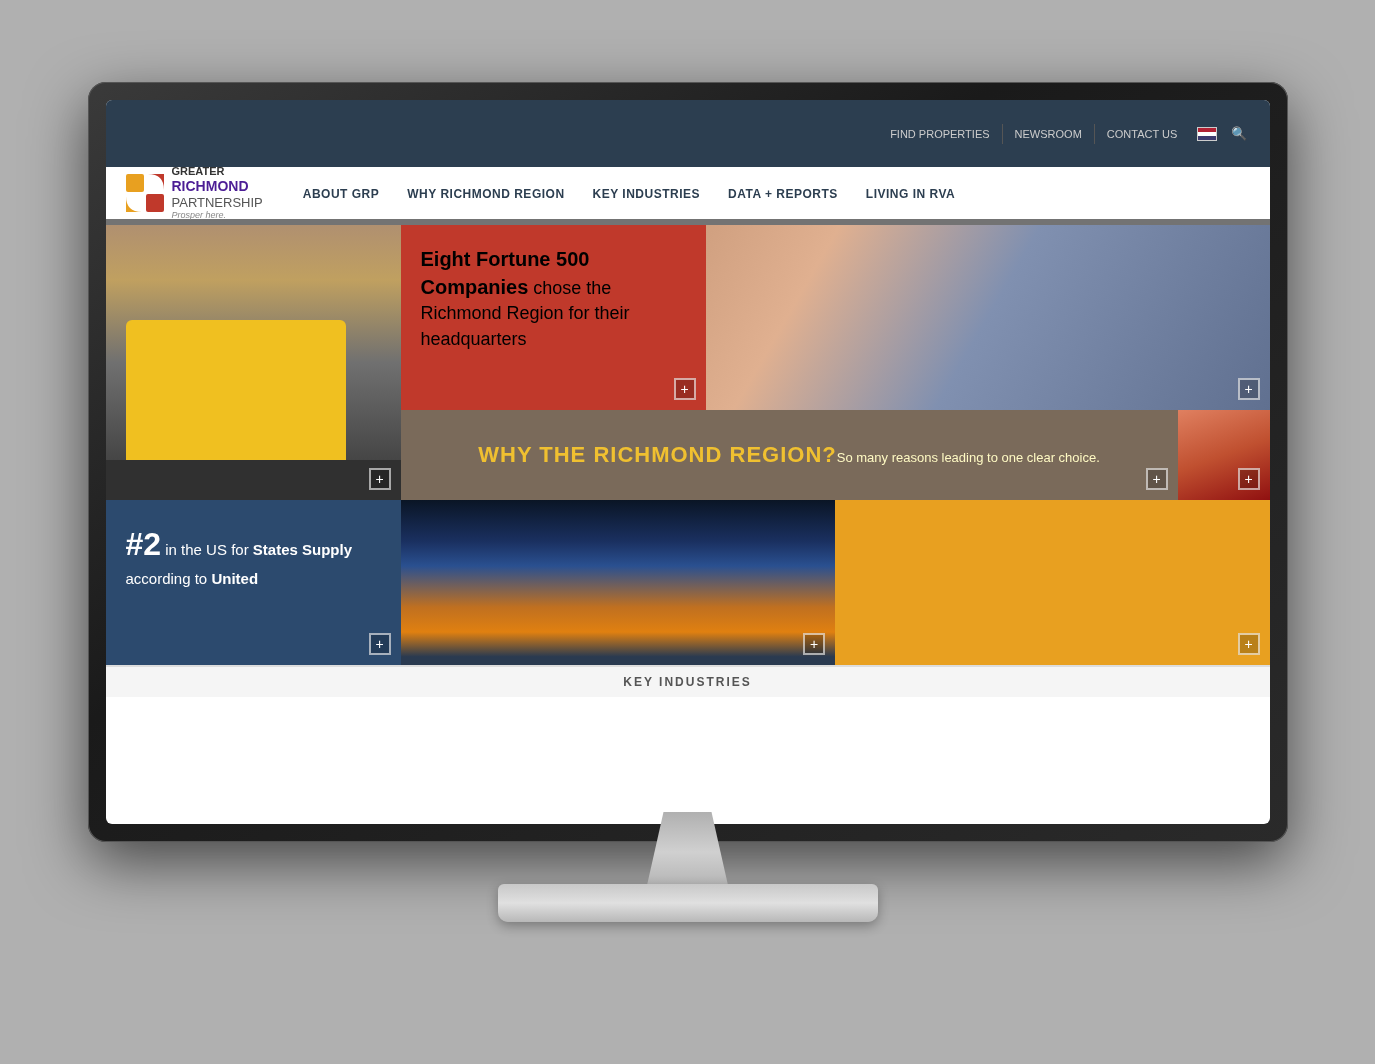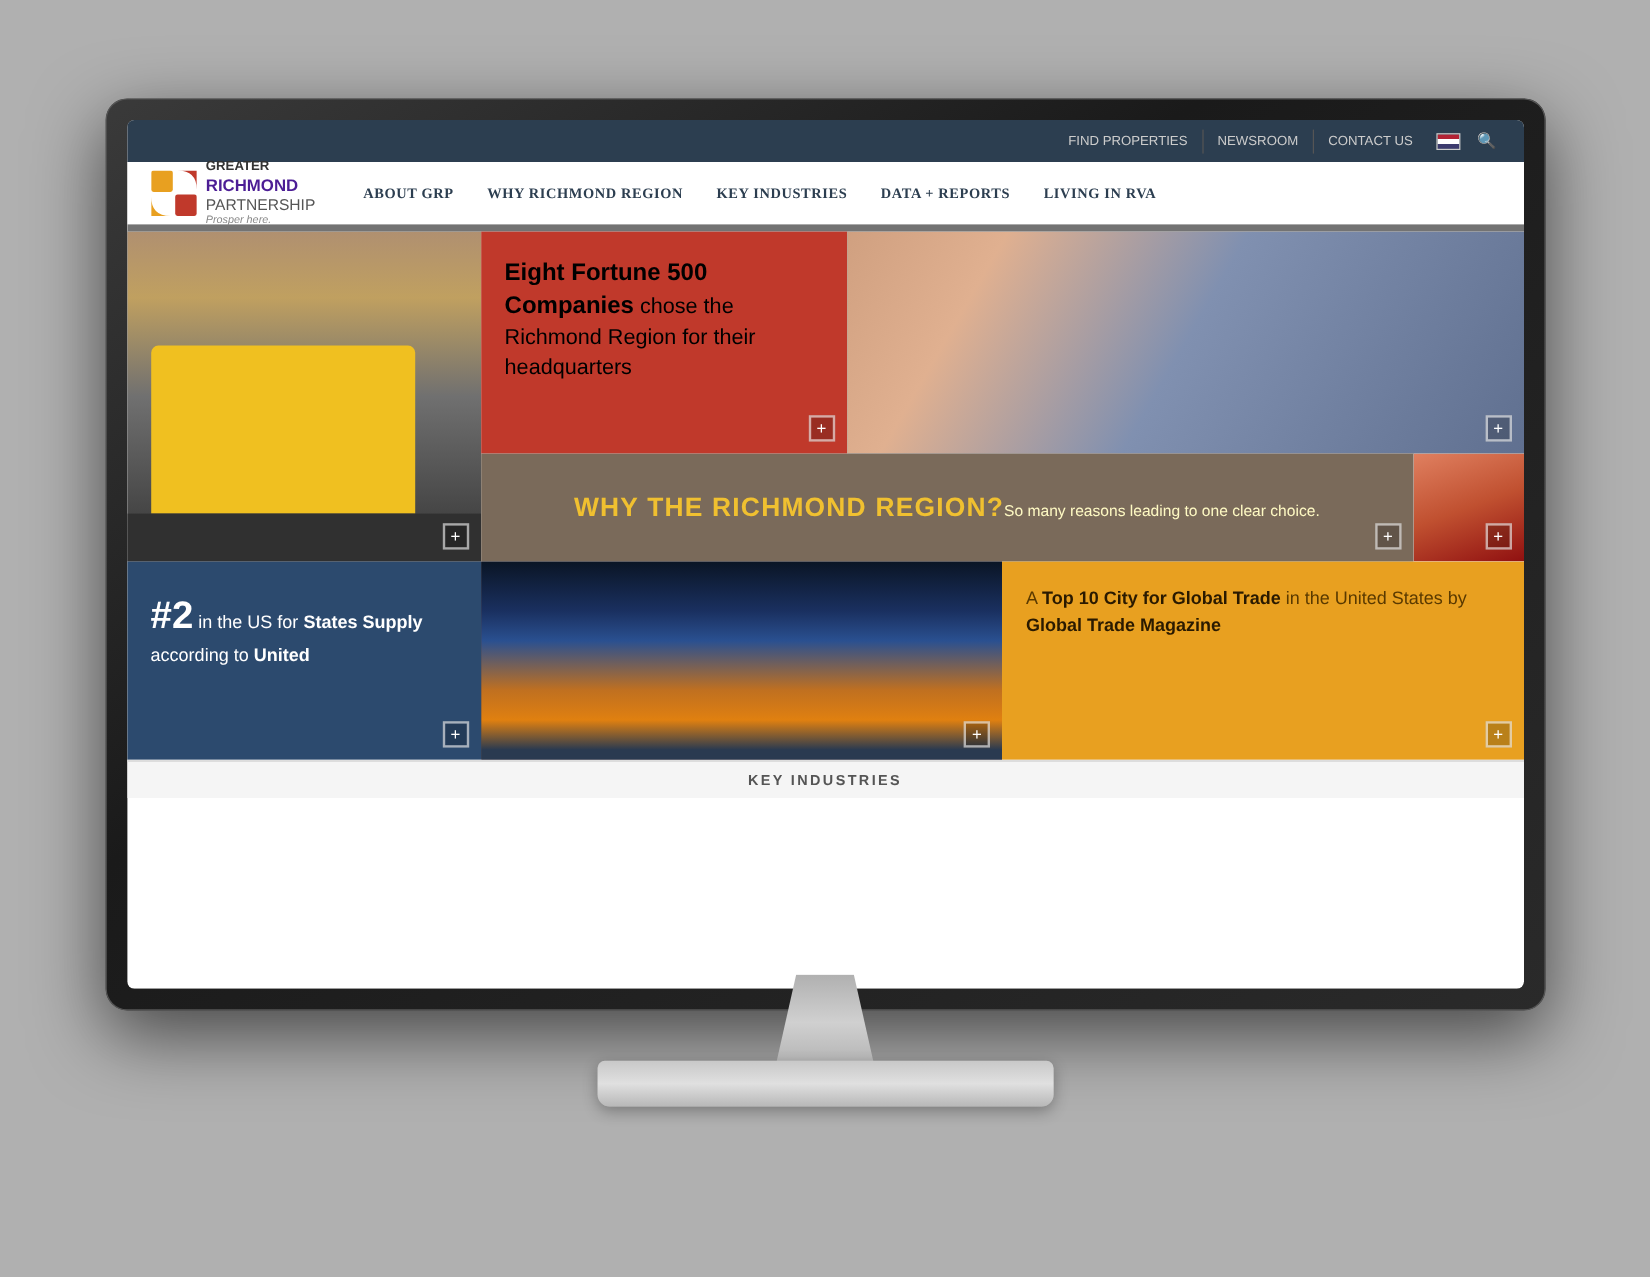--- a/index.html
+++ b/index.html
@@ -90,21 +90,21 @@
       overflow: hidden;
       font-family: Arial, sans-serif;
     }
 
     
     .utility-bar {
       background: #2c3e50;
       display: flex;
       justify-content: flex-end;
       align-items: center;
-      padding: 6px 16px;
+      padding: 22px 16px;
       gap: 0;
     }
 
     .utility-bar a {
       color: #ccc;
       font-size: 11px;
       text-decoration: none;
       padding: 4px 12px;
       border-right: 1px solid #555;
       cursor: pointer;
@@ -184,21 +184,20 @@
       list-style: none;
     }
 
     .nav-links li a {
       text-decoration: none;
       font-size: 12px;
       font-weight: bold;
       color: #2c3e50;
       text-transform: uppercase;
       letter-spacing: 0.5px;
-      font-family: Liberation Serif, serif;
     }
 
     .cell-fortune-text {
       color: #000000;
       font-size: 18px;
       line-height: 1.4;
     }
     .cell-fortune-text strong {
       font-size: 20px;
     }
@@ -474,23 +473,20 @@
               </div>
               <div class="plus-btn-generic">+</div>
             </div>
 
             <div class="bp-city">
               <div class="img-city"></div>
               <div class="plus-btn-generic">+</div>
             </div>
 
             <div class="bp-global">
-              <div class="panel-global-text">
-                <span>A </span><strong>Top 10 City for Global Trade</strong><span> in the United States by </span><strong>Global Trade Magazine</strong>
-              </div>
               <div class="plus-btn-generic">+</div>
             </div>
 
           </div>
 
           <div class="key-industries-bar">
             <span>KEY INDUSTRIES</span>
           </div>
 
         </div>

